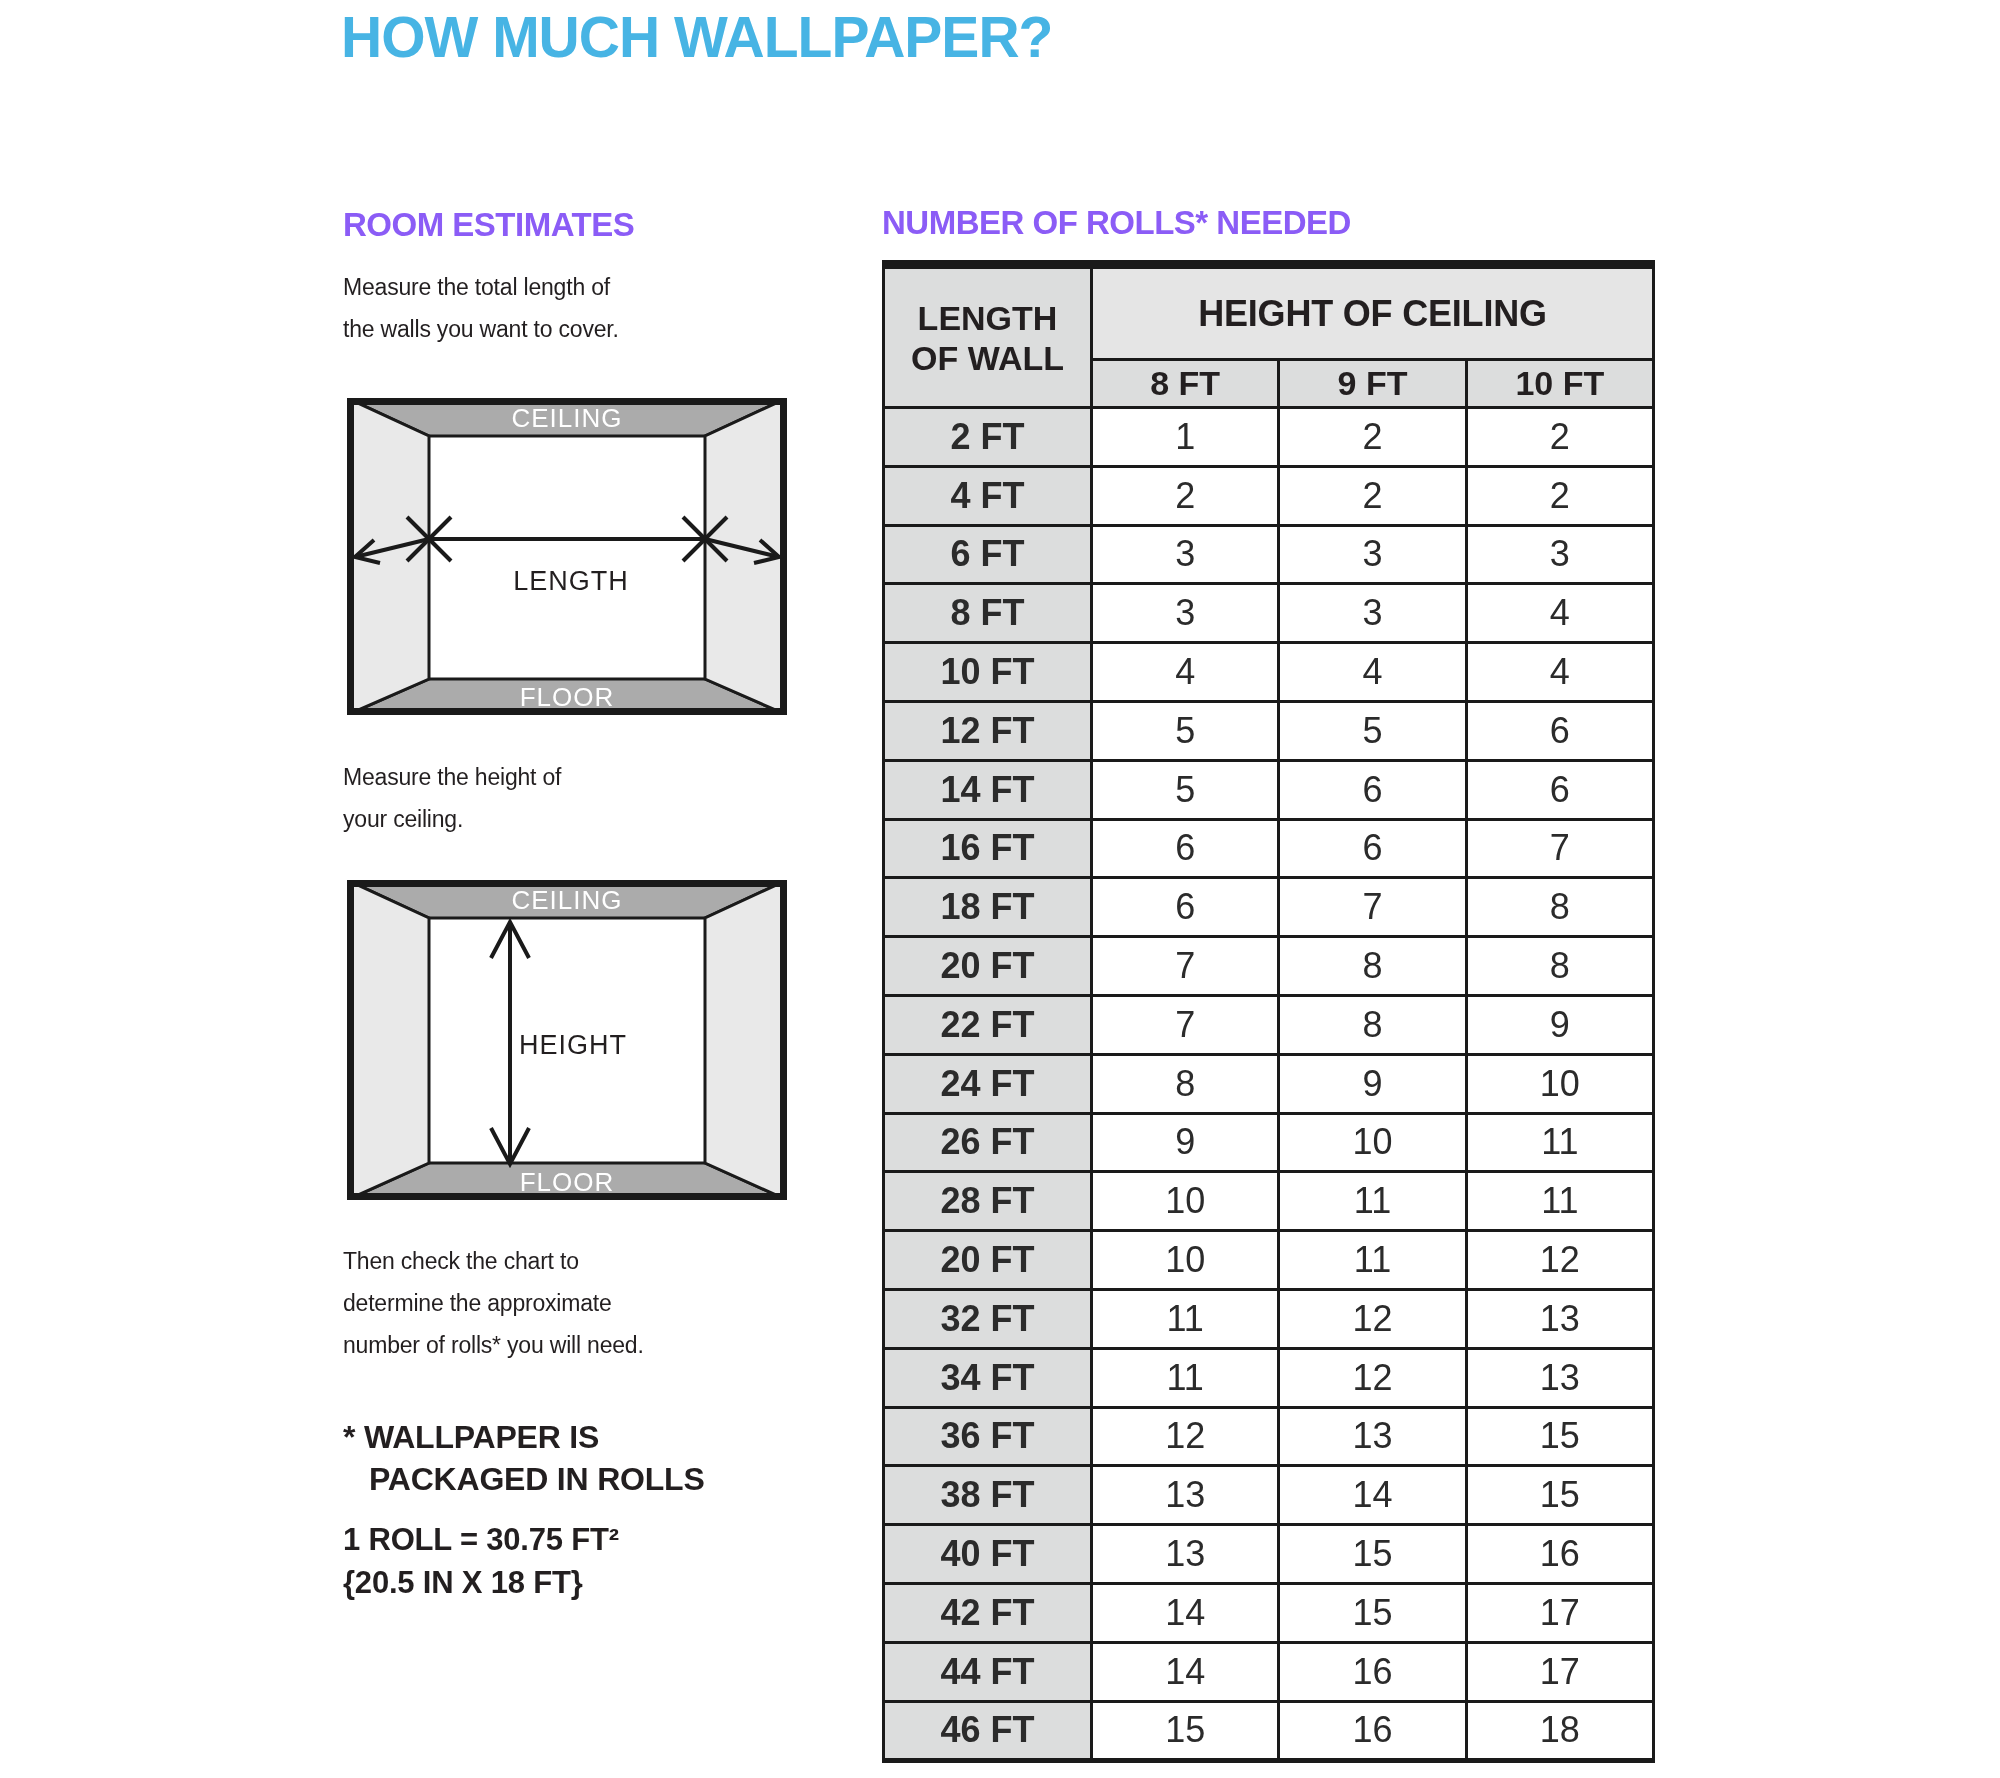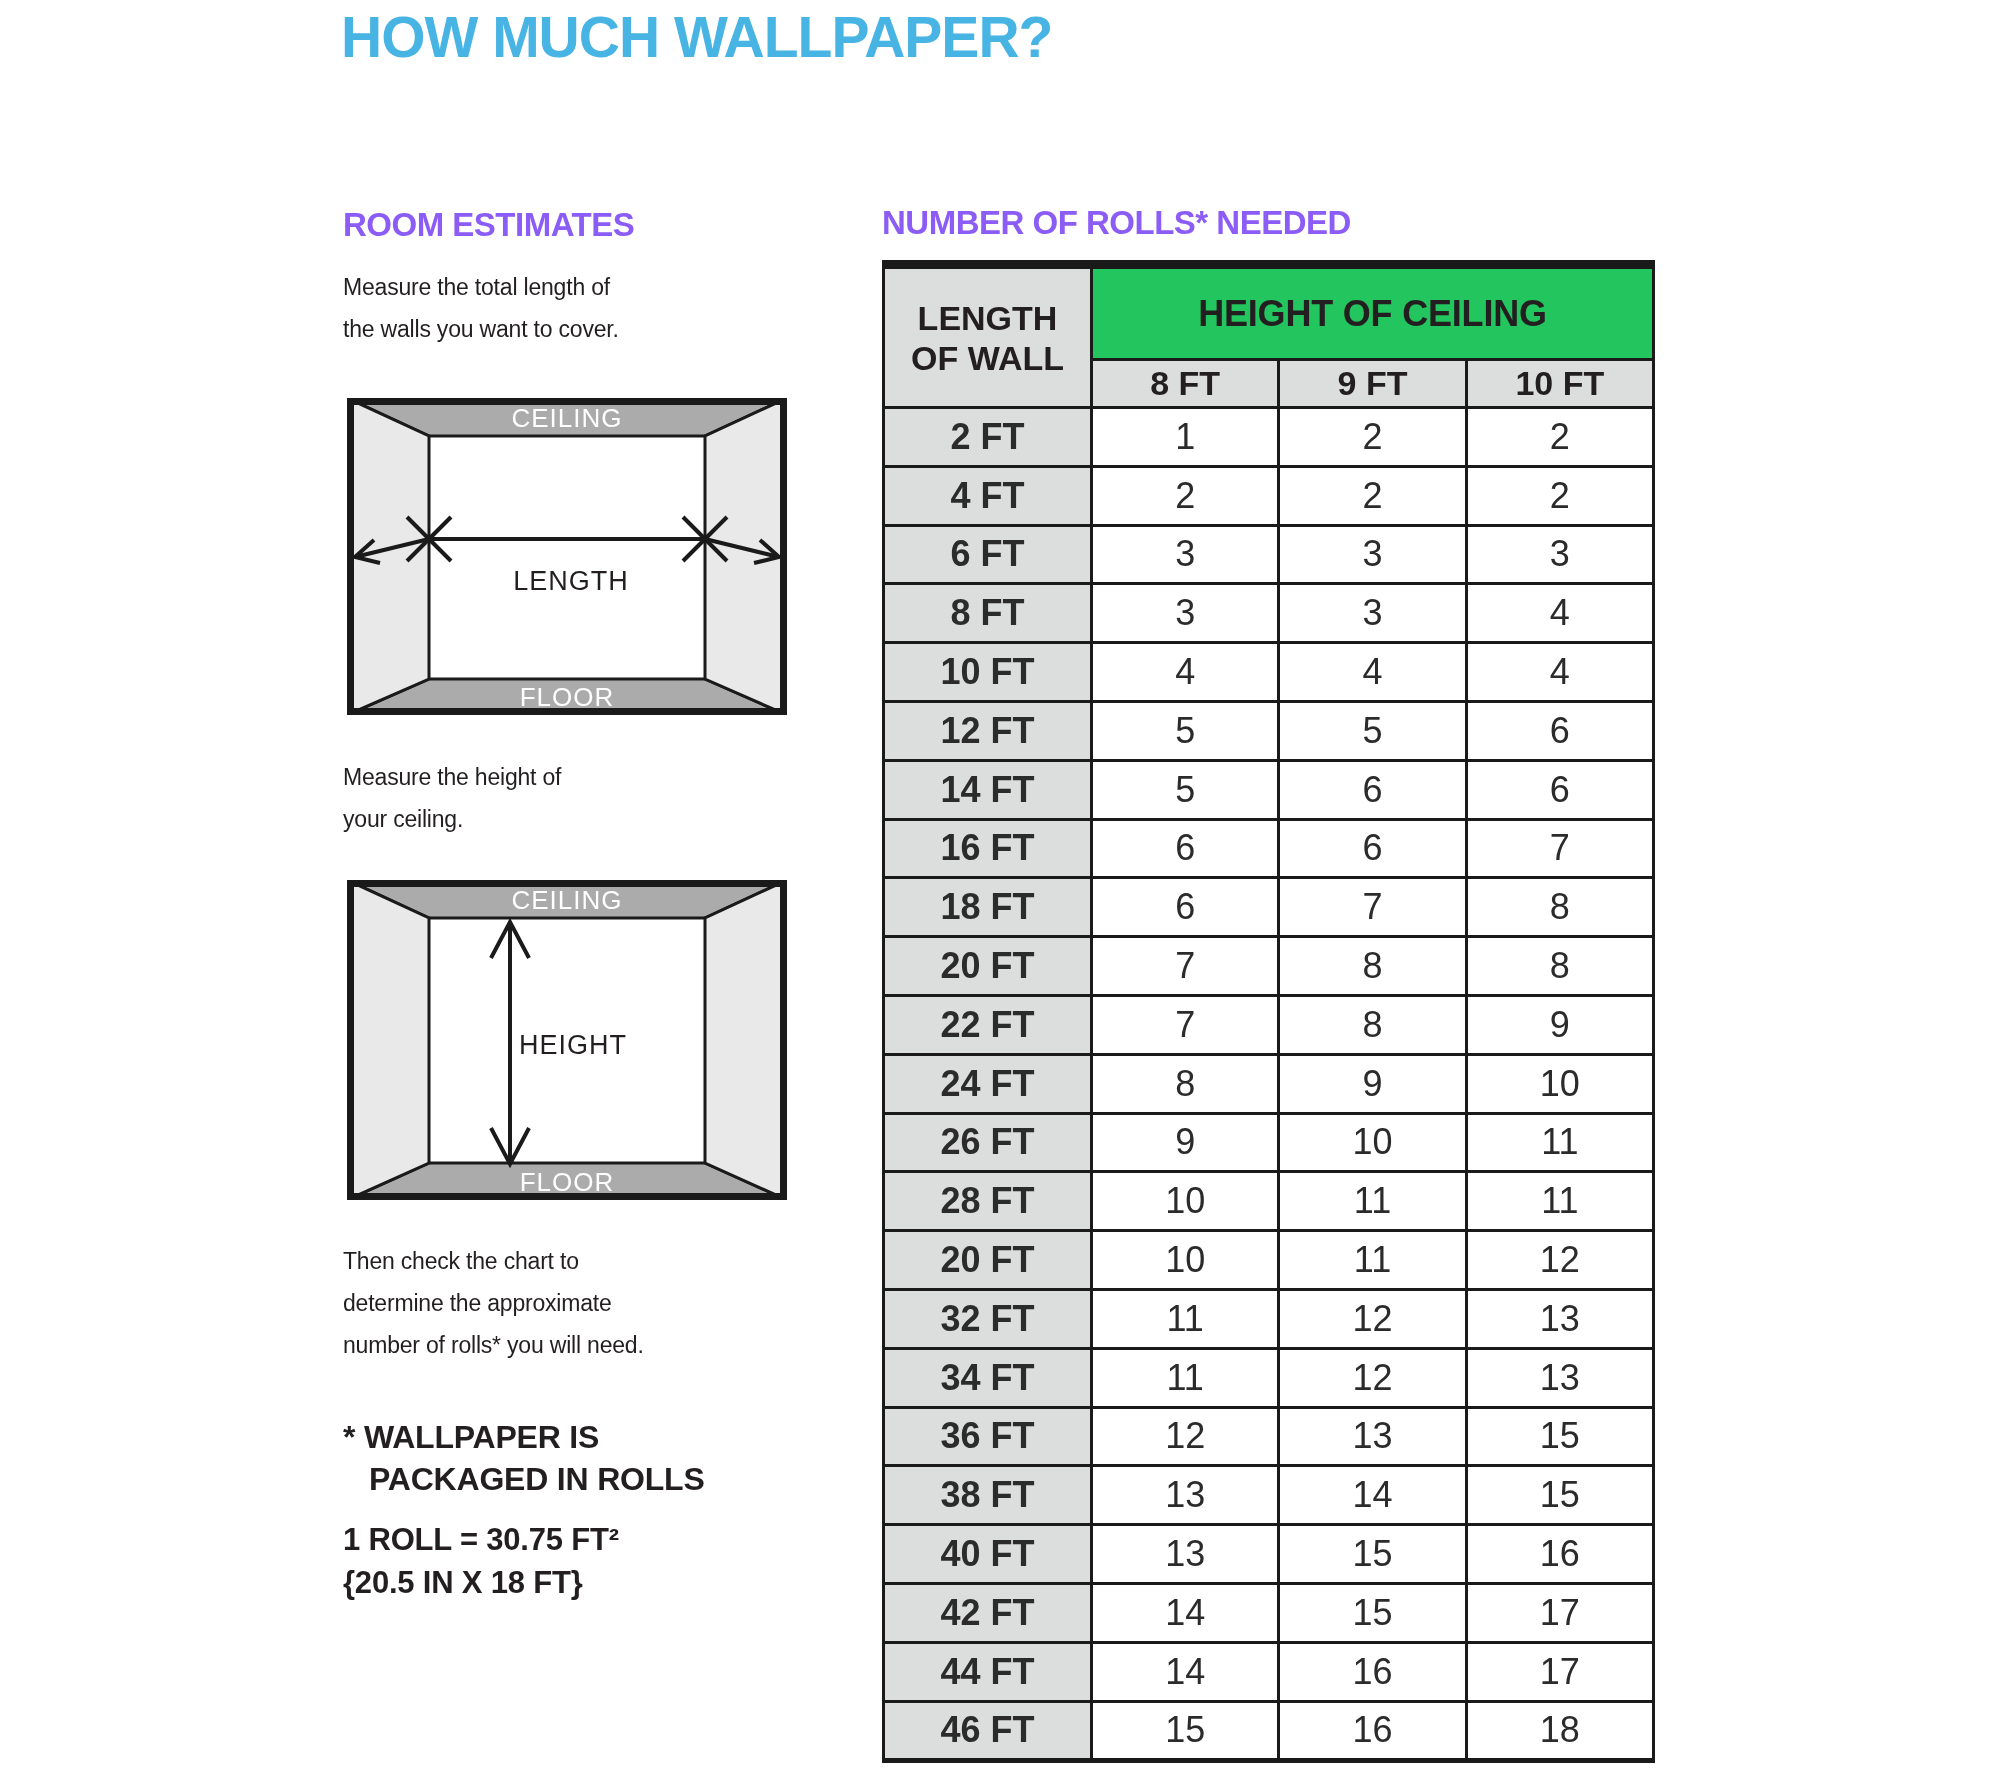--- a/index.html
+++ b/index.html
@@ -62,21 +62,21 @@
     border:3px solid #1A1A1A;
     text-align:center;vertical-align:middle;
     padding:0;
   }
   th.len{
     width:205px;background:#DCDDDD;
     font-size:34px;font-weight:bold;line-height:40px;
     border-right:9px solid #1A1A1A;
   }
   th.hoc{
-    background:#22c55e;font-size:36px;font-weight:bold;
+    background:#e5e5e5;font-size:36px;font-weight:bold;
     height:89px;letter-spacing:-0.2px;
   }
   th.sub{
     background:#DCDDDD;font-size:34px;font-weight:bold;
     height:45px;border-left:none;border-right:none;
     border-bottom:4px solid #1A1A1A;
   }
   td.rowlabel{
     background:#DCDDDD;font-size:34px;font-weight:bold;
     border-right:9px solid #1A1A1A;

